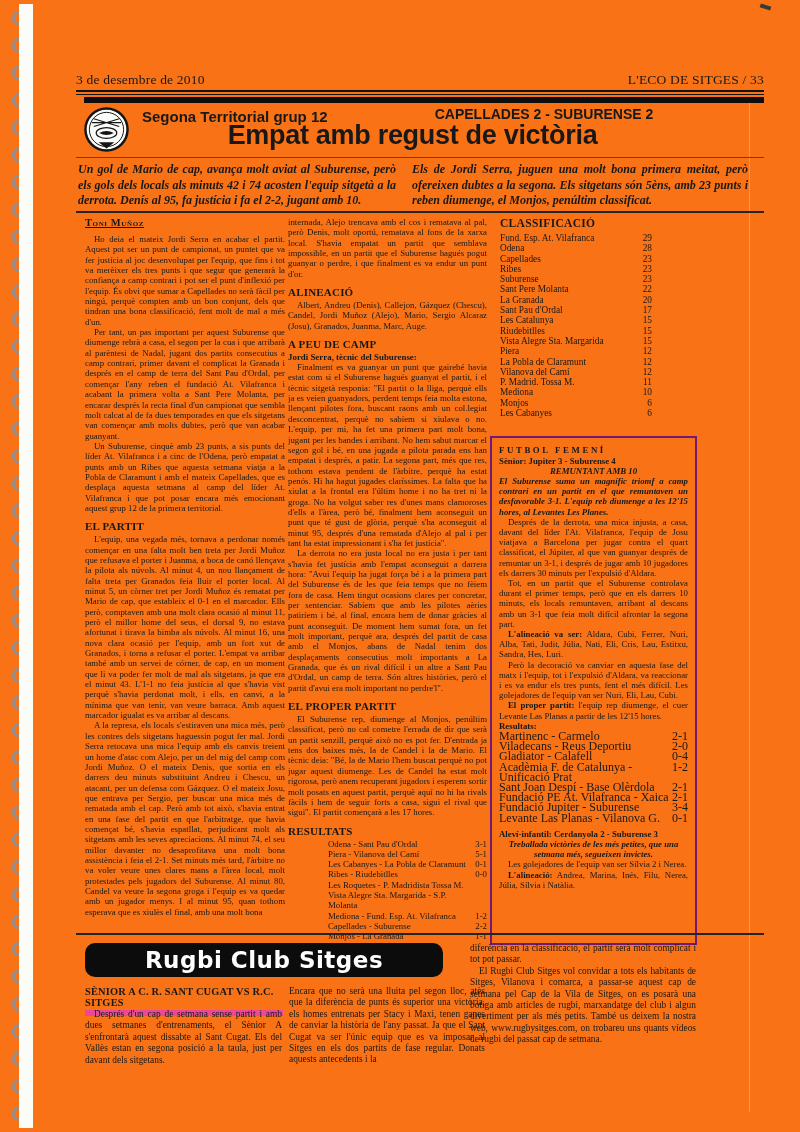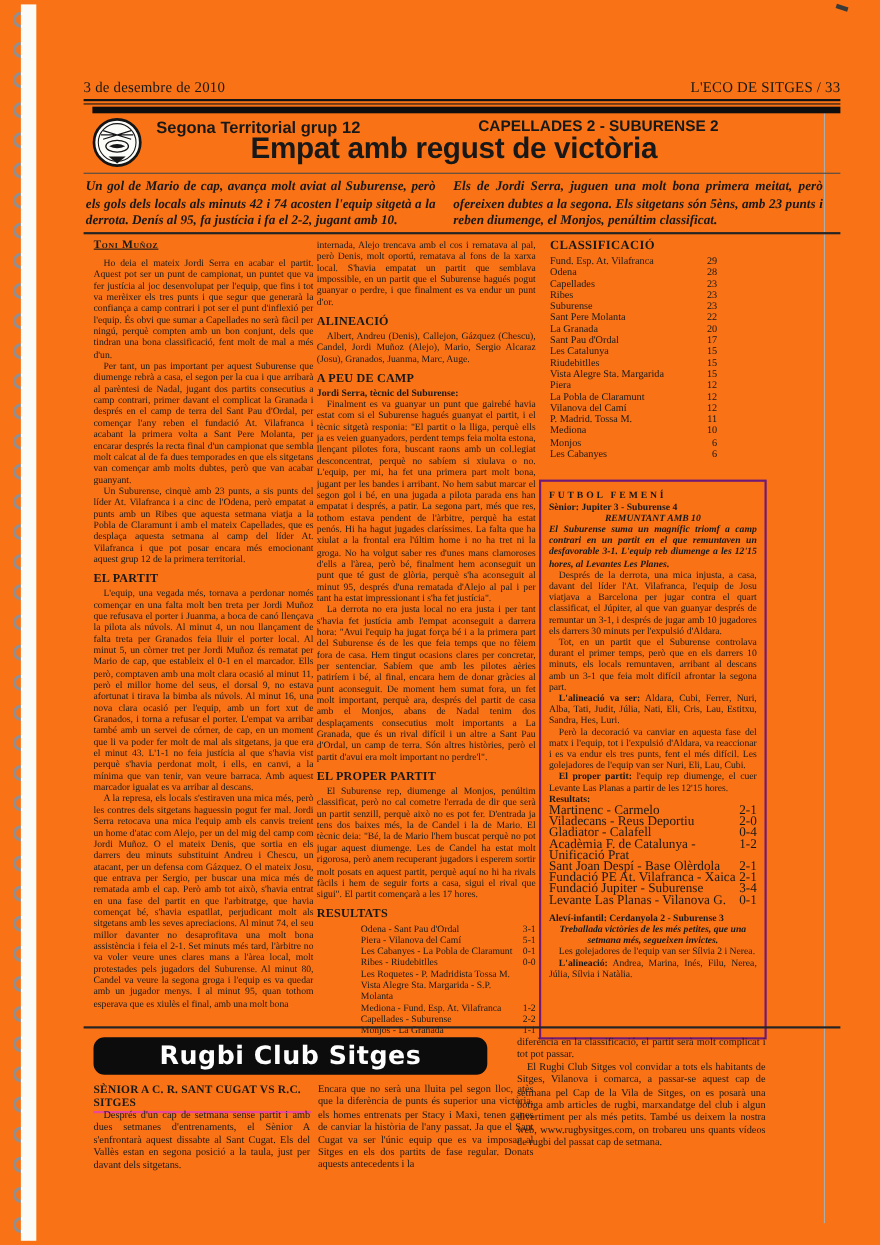--- a/index.html
+++ b/index.html
@@ -70,21 +70,21 @@
   .fem-alevi{font-weight:bold;font-size:9.2px;margin-top:6px !important;}
   .fem-alevi-sub{text-align:center !important;font-weight:bold;font-style:italic;}
   .b{font-weight:bold;}
 
   
   .rugbi-rule{position:absolute;left:76px;top:933px;width:688px;height:1.5px;background:#242424;}
   .rugbi-banner{position:absolute;left:85px;top:943px;width:358px;height:34px;background:#0c0c0c;
       border-radius:10px;color:#fdfdfd;display:flex;align-items:center;justify-content:center;
       font-family:"DejaVu Sans","Liberation Sans",sans-serif;font-weight:bold;font-size:23px;letter-spacing:0.5px;}
   .rugbi-head{position:absolute;left:85px;top:986px;width:198px;font-weight:bold;font-size:10.4px;
-      border-bottom:2px solid #ec4899;padding-bottom:2px;letter-spacing:0.2px;}
+      border-bottom:6px solid #ec4899;padding-bottom:2px;letter-spacing:0.2px;}
   .rtext{font-size:9.4px;line-height:11.4px;text-align:justify;margin:0;}
   .rugbi-c1{position:absolute;left:85px;top:1009px;width:197px;}
   .rugbi-c2{position:absolute;left:289px;top:986px;width:196px;}
   .rugbi-c3{position:absolute;left:470px;top:943px;width:226px;}
 </style>
 </head>
 <body>
 
 <div class="page">
   <div class="binding"></div>

